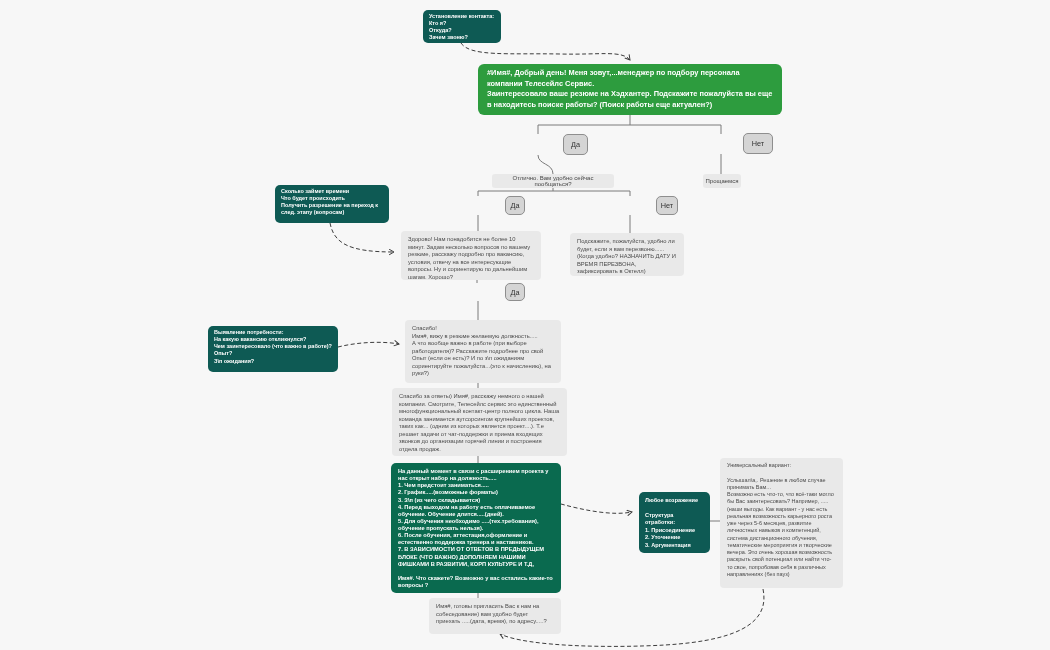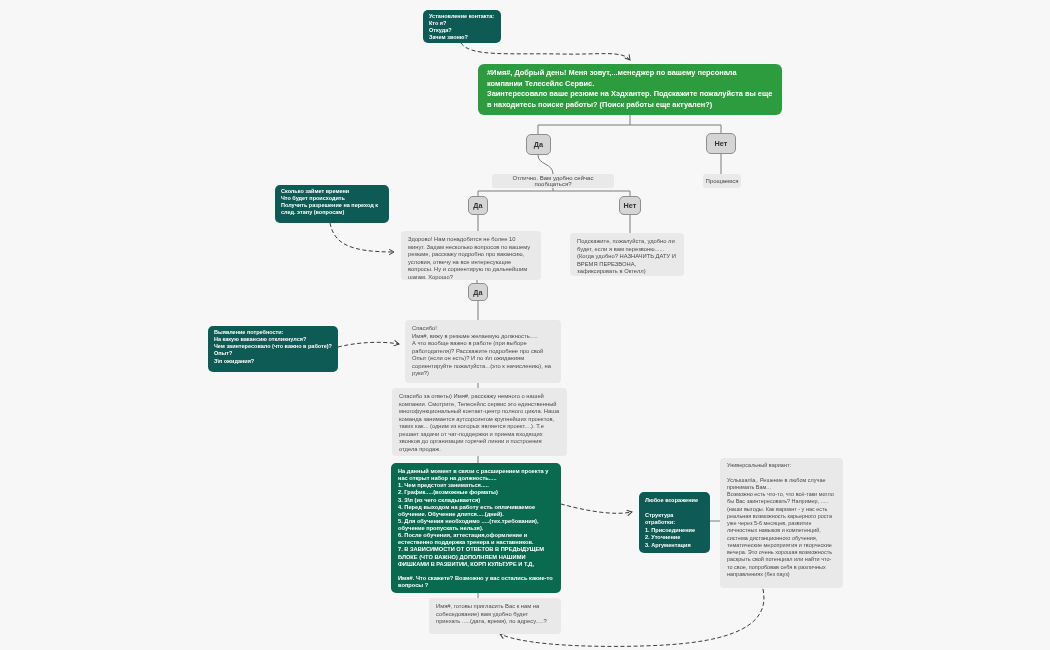--- a/index.html
+++ b/index.html
@@ -62,27 +62,28 @@
     border-radius: 3px;
     display: flex;
     align-items: center;
     justify-content: center;
     text-align: center;
   }
   .btn-node {
     background: var(--button_gray, #d5d5d5);
     color: #333333;
     font-size: 7.3px;
-    font-weight: 700;
+    font-weight: 400;
     border: 1.5px solid #8e8e8e;
     border-radius: 5px;
     display: flex;
     align-items: center;
     justify-content: center;
     padding: 0;
+    margin-left: 37px;
   }
   .small-font { font-size: 5.5px; line-height: 1.32; }
 </style>
 </head>
 <body>
 
 <div class="canvas">
 
   <svg class="wires" width="1050" height="650" viewBox="0 0 1050 650">
     <defs>
@@ -113,21 +114,21 @@
     <path d="M561,504 C583,510 612,516 632,512" fill="none" stroke="#3c3c3c" stroke-width="1" stroke-dasharray="4,2.5" marker-end="url(#arrowhead)"></path>
 
     <path d="M763,589 C769,618 748,640 665,645 C612,648 528,647 500,634" fill="none" stroke="#3c3c3c" stroke-width="1" stroke-dasharray="4,2.5" marker-end="url(#arrowhead)"></path>
   </svg>
 
   <div class="node teal-node" style="left:423px; top:10px; width:78px; height:33px;">Установление контакта:
 Кто я?
 Откуда?
 Зачем звоню?</div>
 
-  <div class="node green-node" style="left:478px; top:64px; width:304px; height:51px;">#Имя#, Добрый день! Меня зовут,...менеджер по вашему персонала компании Телесейлс Сервис.
+  <div class="node green-node" style="left:478px; top:64px; width:304px; height:51px;">#Имя#, Добрый день! Меня зовут,...менеджер по подбору персонала компании Телесейлс Сервис.
 Заинтересовало ваше резюме на Хэдхантер. Подскажите пожалуйста вы еще в находитесь поиске работы? (Поиск работы еще актуален?)</div>
 
   <div class="node btn-node" style="left:526px; top:134px; width:25px; height:21px;">Да</div>
   <div class="node btn-node" style="left:706px; top:133px; width:30px; height:21px;">Нет</div>
 
   <div class="node tag-node" style="left:492px; top:174px; width:122px; height:14px;">Отлично. Вам удобно сейчас пообщаться?</div>
   <div class="node tag-node" style="left:703px; top:174px; width:38px; height:14px;">Прощаемся</div>
 
   <div class="node btn-node" style="left:468px; top:196px; width:20px; height:19px;">Да</div>
   <div class="node btn-node" style="left:619px; top:196px; width:22px; height:19px;">Нет</div>

